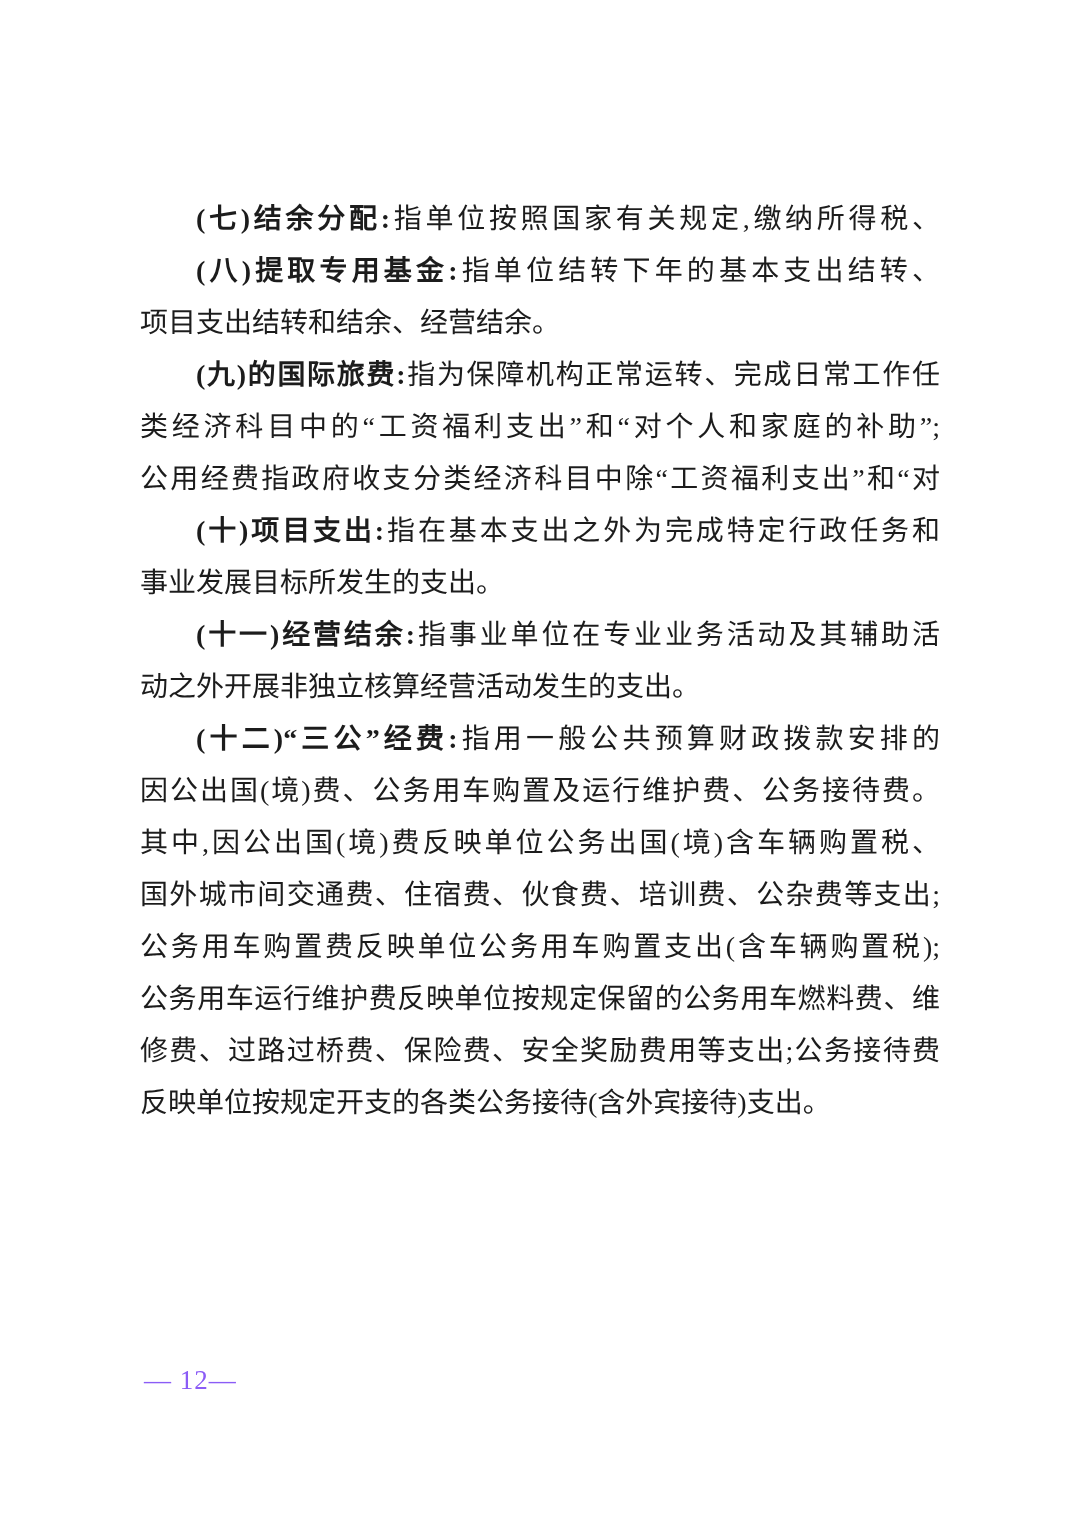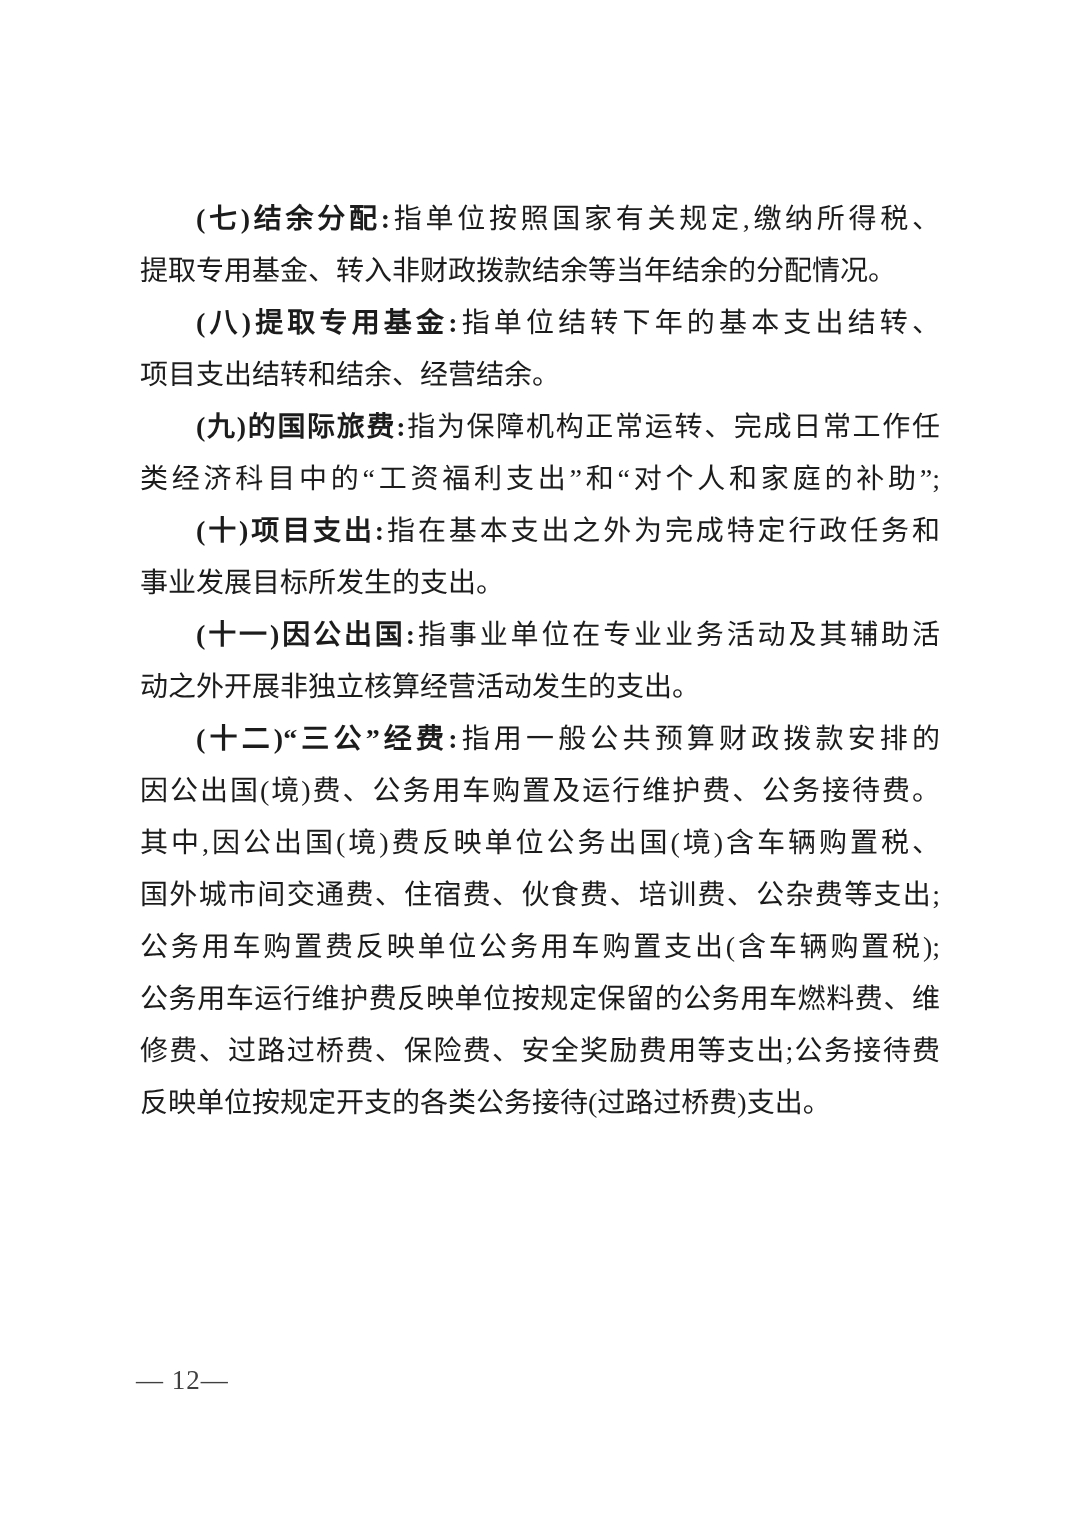--- a/index.html
+++ b/index.html
@@ -43,47 +43,47 @@
     width: 744px;
   }
   .line.para-end {
     text-align-last: left;
   }
   .term-label {
     font-weight: 700;
   }
   .page-footer {
     position: absolute;
-    left: 136px;
+    left: 144px;
     top: 1360px;
     height: 40px;
     line-height: 40px;
     font-size: 27px;
-    color: #404040;
+    color: #8b5cf6;
     letter-spacing: 1px;
   }
 </style>
 </head>
 <body>
 
 <div class="page">
   <div class="doc-body" id="doc-body">
       <div class="line indent"><span class="term-label">(七)结余分配:</span><span class="line-text">指单位按照国家有关规定,缴纳所得税、</span></div>
-      <div class="line para-end"><span class="line-text">提取专用基金、转入非财政拨款结余等当年结余的分配情况。</span></div>
       <div class="line indent"><span class="term-label">(八)提取专用基金:</span><span class="line-text">指单位结转下年的基本支出结转、</span></div>
       <div class="line para-end"><span class="line-text">项目支出结转和结余、经营结余。</span></div>
       <div class="line indent"><span class="term-label">(九)的国际旅费:</span><span class="line-text">指为保障机构正常运转、完成日常工作任</span></div>
       <div class="line"><span class="line-text">类经济科目中的“工资福利支出”和“对个人和家庭的补助”;</span></div>
+      <div class="line"><span class="line-text">公用经费指政府收支分类经济科目中除“工资福利支出”和“对</span></div>
       <div class="line indent"><span class="term-label">(十)项目支出:</span><span class="line-text">指在基本支出之外为完成特定行政任务和</span></div>
       <div class="line para-end"><span class="line-text">事业发展目标所发生的支出。</span></div>
-      <div class="line indent"><span class="term-label">(十一)因公出国:</span><span class="line-text">指事业单位在专业业务活动及其辅助活</span></div>
+      <div class="line indent"><span class="term-label">(十一)经营结余:</span><span class="line-text">指事业单位在专业业务活动及其辅助活</span></div>
       <div class="line para-end"><span class="line-text">动之外开展非独立核算经营活动发生的支出。</span></div>
       <div class="line indent"><span class="term-label">(十二)“三公”经费:</span><span class="line-text">指用一般公共预算财政拨款安排的</span></div>
       <div class="line"><span class="line-text">因公出国(境)费、公务用车购置及运行维护费、公务接待费。</span></div>
       <div class="line"><span class="line-text">其中,因公出国(境)费反映单位公务出国(境)含车辆购置税、</span></div>
       <div class="line"><span class="line-text">国外城市间交通费、住宿费、伙食费、培训费、公杂费等支出;</span></div>
       <div class="line"><span class="line-text">公务用车购置费反映单位公务用车购置支出(含车辆购置税);</span></div>
       <div class="line"><span class="line-text">公务用车运行维护费反映单位按规定保留的公务用车燃料费、维</span></div>
       <div class="line"><span class="line-text">修费、过路过桥费、保险费、安全奖励费用等支出;公务接待费</span></div>
-      <div class="line para-end"><span class="line-text">反映单位按规定开支的各类公务接待(过路过桥费)支出。</span></div>
+      <div class="line para-end"><span class="line-text">反映单位按规定开支的各类公务接待(含外宾接待)支出。</span></div>
     </div>
   <div class="page-footer">— 12—</div>
 </div>
 
 </body></html>

